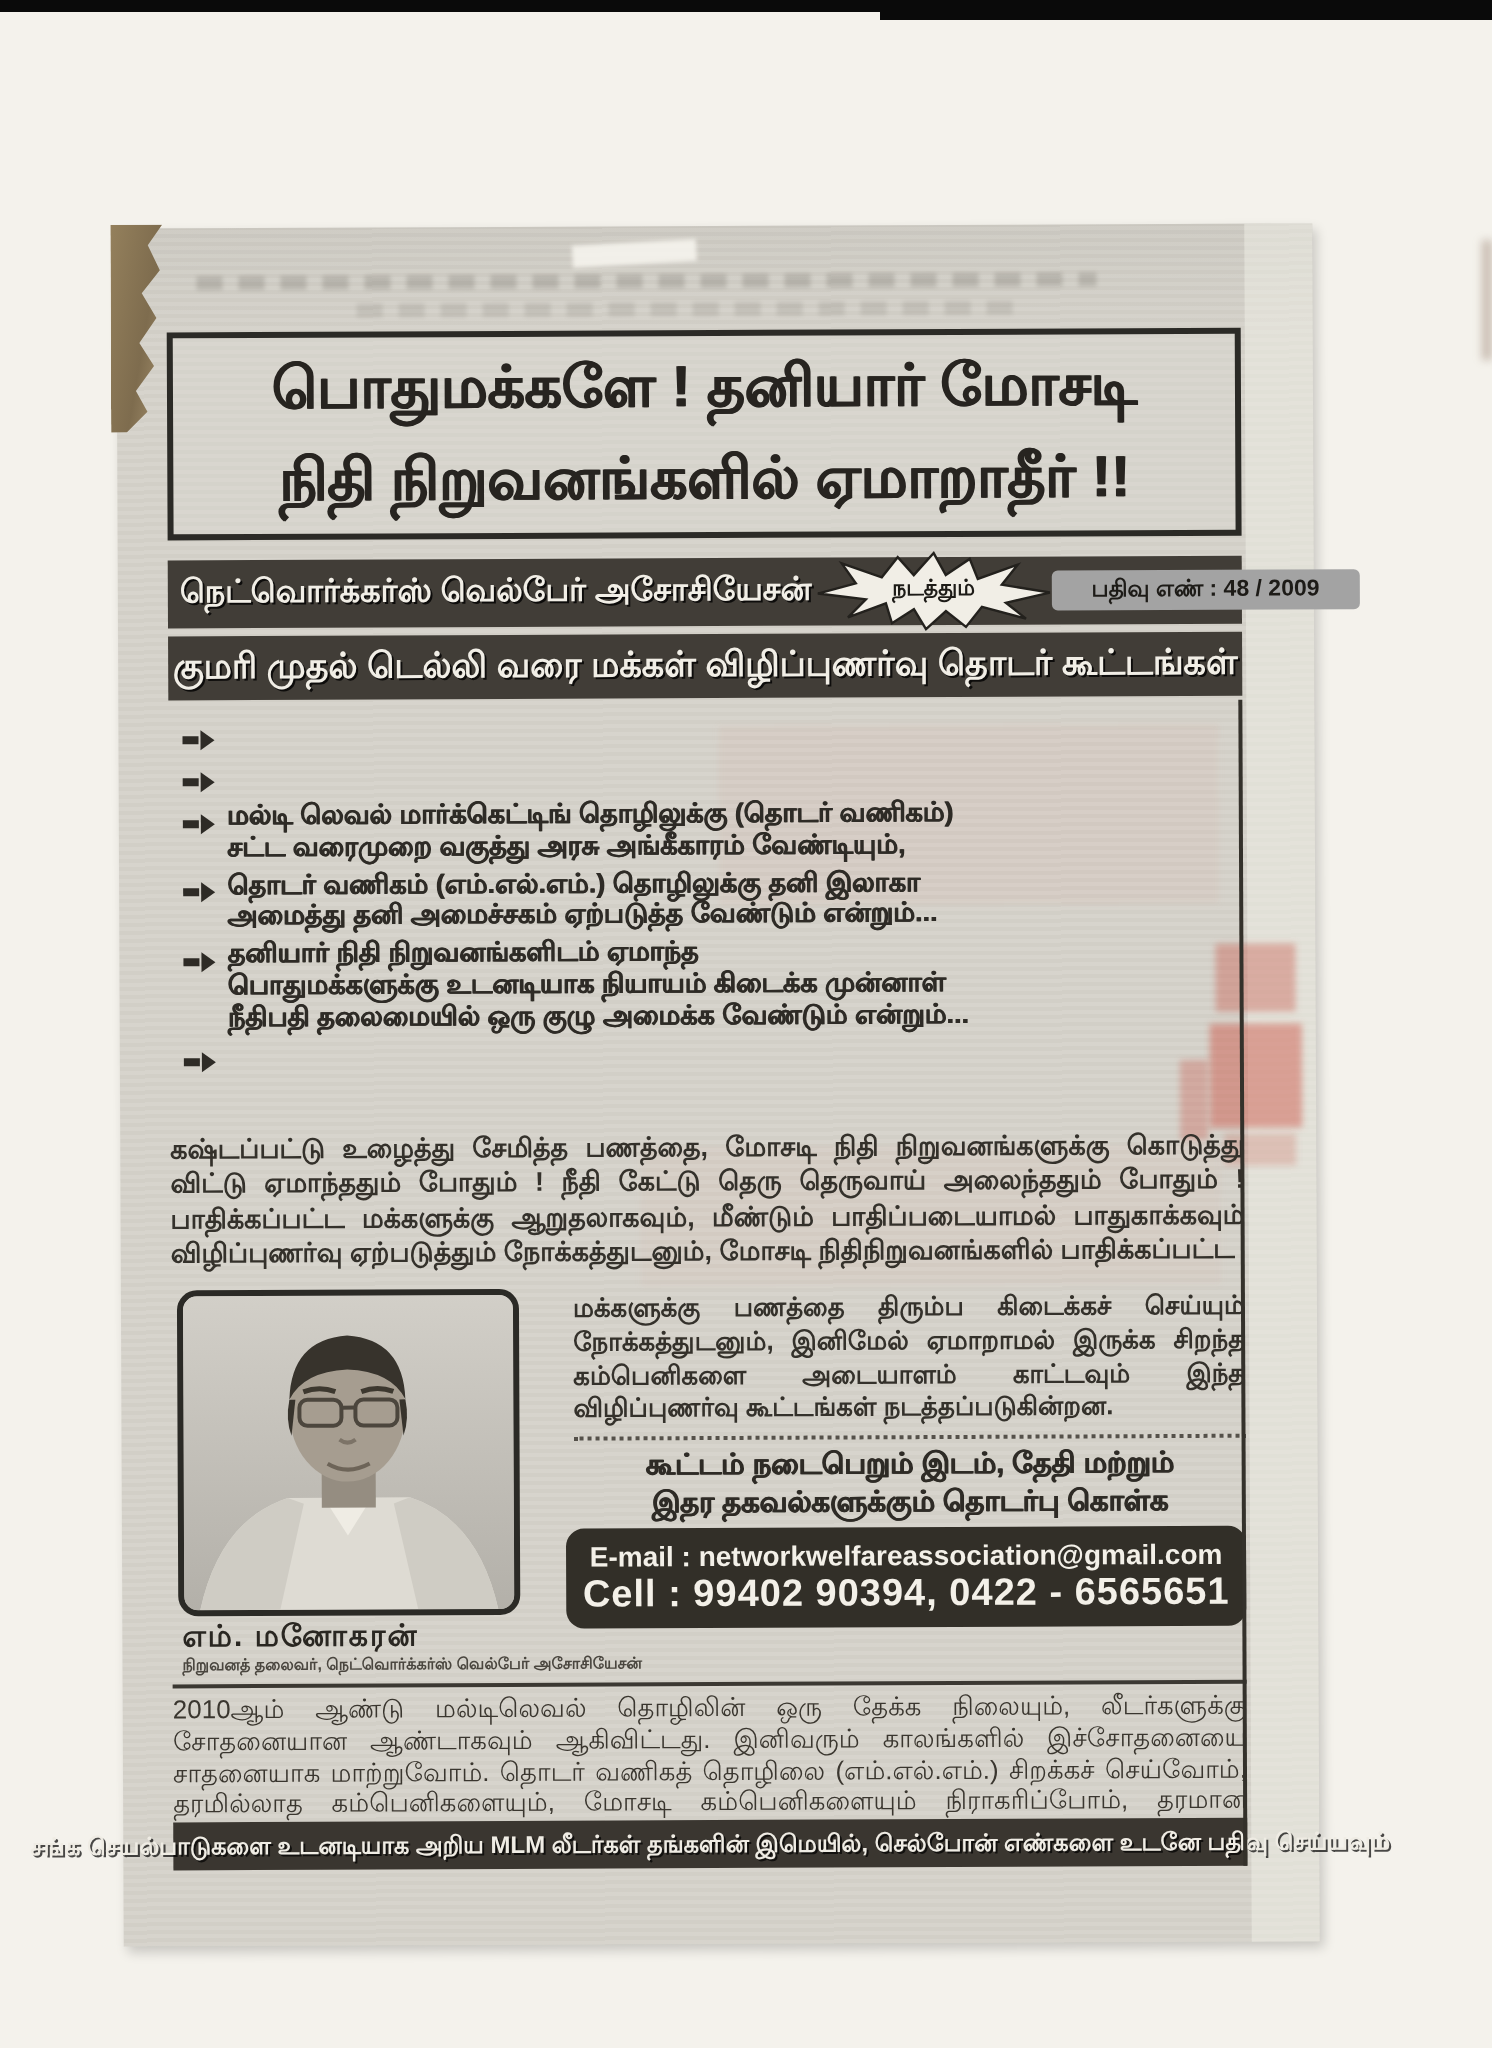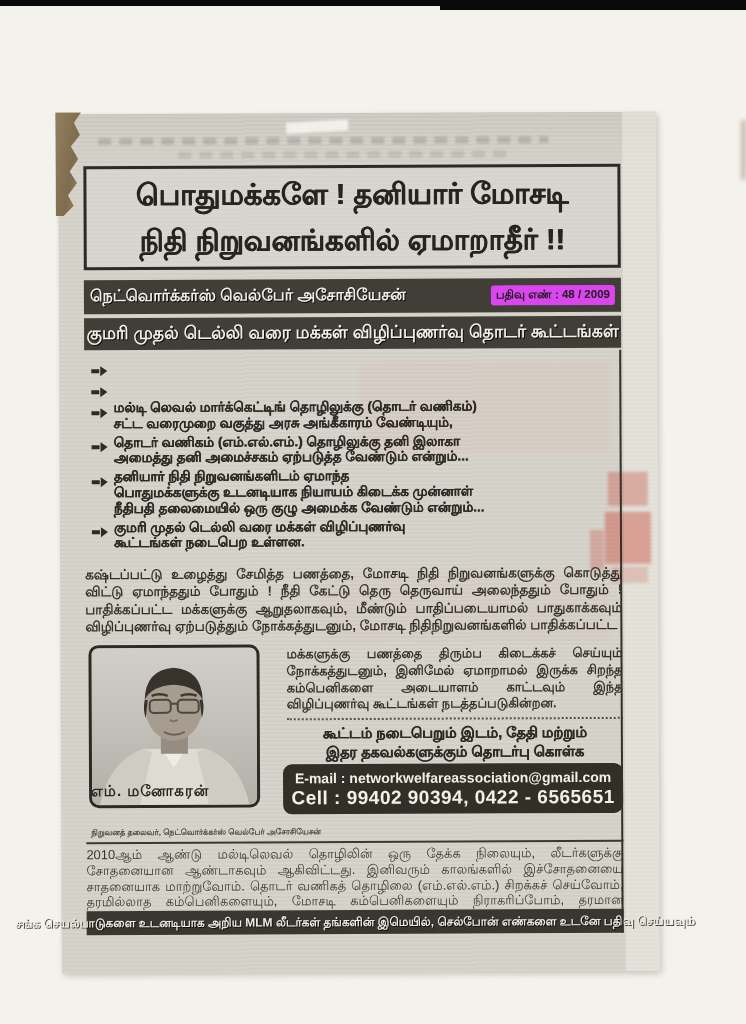--- a/index.html
+++ b/index.html
@@ -67,22 +67,22 @@
   .org-name { font-size:16px; white-space:nowrap; }
   .campaign-line { font-size:17.5px; white-space:nowrap; }
 
   .burst-wrap { position:relative; width:118px; height:40px; margin-left:2px; flex:0 0 auto; }
   .burst-wrap svg { position:absolute; left:0; top:0; }
   .burst-label {
     position:absolute; left:0; right:0; top:13px; text-align:center;
     font-size:11px; font-weight:bold; color:#1d1b17;
   }
   .reg-box {
-    margin-left:auto; background:#d946ef; border-radius:3px;
-    padding:3px 5px; font-size:11.5px; font-weight:bold; color:#1d1b17; white-space:nowrap;
+    margin-left:auto; background:#a3a3a3; border-radius:3px;
+    padding:3px 20px; font-size:11.5px; font-weight:bold; color:#1d1b17; white-space:nowrap;
   }
 
   .bullets { position:absolute; left:32px; top:244px; width:528px; }
   .bullet { display:flex; margin-bottom:3px; }
   .pointer-icon { flex:0 0 22px; position:relative; top:3px; }
   .pointer-icon::before {
     content:""; display:inline-block; width:8px; height:4px; background:#2e2b26; margin-right:1px; vertical-align:middle;
   }
   .pointer-icon::after {
     content:""; display:inline-block; width:0; height:0; vertical-align:middle;
@@ -116,21 +116,21 @@
     font-size:14.5px; font-weight:bold; line-height:19px; color:#2e2b26; text-shadow:0.5px 0 0 #2e2b26;
   }
   .contact-box {
     position:absolute; left:222px; top:651px; width:340px; height:50px;
     background:#322f28; border-radius:9px; display:flex; flex-direction:column;
     align-items:center; justify-content:center;
   }
   .contact-email { color:#f3f0e8; font-size:14px; font-weight:bold; line-height:18px; white-space:nowrap; }
   .contact-cell  { color:#f3f0e8; font-size:19px; font-weight:bold; line-height:22px; letter-spacing:.5px; white-space:nowrap; }
 
-  .person-name { position:absolute; left:30px; top:668px; font-size:15px; font-weight:bold; color:#2a2722; letter-spacing:1px; }
+  .person-name { position:absolute; left:30px; top:696px; font-size:15px; font-weight:bold; color:#2a2722; letter-spacing:1px; }
   .person-title { position:absolute; left:30px; top:714px; font-size:8px; font-weight:bold; color:#4a463f; white-space:nowrap; }
 
   .rule-hr { position:absolute; left:25px; top:728px; width:537px; border-top:2px solid #3b3832; }
   .para2 {
     position:absolute; left:25px; top:733px; width:537px;
     font-size:13px; line-height:15.8px; color:#3a362f; text-align:justify; font-weight:500;
   }
   .footer-bar {
     position:absolute; left:25px; top:797px; width:537px; height:24px;
     background:#3a3630; display:flex; align-items:center; justify-content:center;
@@ -161,20 +161,26 @@
     <div class="bleed bleed-r3"></div>
     <div class="bleed bleed-r4"></div>
 
     <div class="headline-box">
       <div class="hl">பொதுமக்களே ! தனியார் மோசடி</div>
       <div class="hl">நிதி நிறுவனங்களில் ஏமாறாதீர் !!</div>
     </div>
 
     <div class="bar bar1">
       <span class="bar-text org-name">நெட்வொர்க்கர்ஸ் வெல்பேர் அசோசியேசன்</span>
+      <span class="burst-wrap">
+        <svg width="118" height="40" viewBox="0 0 118 40">
+          <polygon points="1,21 20,16 13,6 33,13 41,3 49,12 59,1 65,12 77,4 81,14 101,7 93,17 117,21 95,26 105,34 83,28 75,38 65,30 55,39 49,29 38,36 35,26 16,33 25,24" fill="#f1eee6" stroke="#23211d" stroke-width="1.2"></polygon>
+        </svg>
+        <span class="burst-label">நடத்தும்</span>
+      </span>
       <span class="reg-box">பதிவு எண் : 48 / 2009</span>
     </div>
 
     <div class="bar bar2">
       <span class="bar-text campaign-line">குமரி முதல் டெல்லி வரை மக்கள் விழிப்புணர்வு தொடர் கூட்டங்கள்</span>
     </div>
 
     <div class="bullets">
       <div class="bullet">
         <span class="pointer-icon"></span>
@@ -193,22 +199,20 @@
 அமைத்து தனி அமைச்சகம் ஏற்படுத்த வேண்டும் என்றும்...</span>
       </div>
       <div class="bullet">
         <span class="pointer-icon"></span>
         <span class="bullet-text">தனியார் நிதி நிறுவனங்களிடம் ஏமாந்த
 பொதுமக்களுக்கு உடனடியாக நியாயம் கிடைக்க முன்னாள்
 நீதிபதி தலைமையில் ஒரு குழு அமைக்க வேண்டும் என்றும்...</span>
       </div>
       <div class="bullet">
         <span class="pointer-icon"></span>
-        <span class="bullet-text">குமரி முதல் டெல்லி வரை மக்கள் விழிப்புணர்வு
-கூட்டங்கள் நடைபெற உள்ளன.</span>
       </div>
     </div>
 
     <div class="para1">கஷ்டப்பட்டு உழைத்து சேமித்த பணத்தை, மோசடி நிதி நிறுவனங்களுக்கு கொடுத்து விட்டு ஏமாந்ததும் போதும் ! நீதி கேட்டு தெரு தெருவாய் அலைந்ததும் போதும் ! பாதிக்கப்பட்ட மக்களுக்கு ஆறுதலாகவும், மீண்டும் பாதிப்படையாமல் பாதுகாக்கவும் விழிப்புணர்வு ஏற்படுத்தும் நோக்கத்துடனும், மோசடி நிதிநிறுவனங்களில் பாதிக்கப்பட்ட</div>
 
     <div class="photo-frame">
       <svg width="165" height="157" viewBox="0 0 165 157">
         <defs>
           <linearGradient id="pbg" x1="0" y1="0" x2="0" y2="1">
             <stop offset="0" stop-color="#d2cfc8"></stop>

